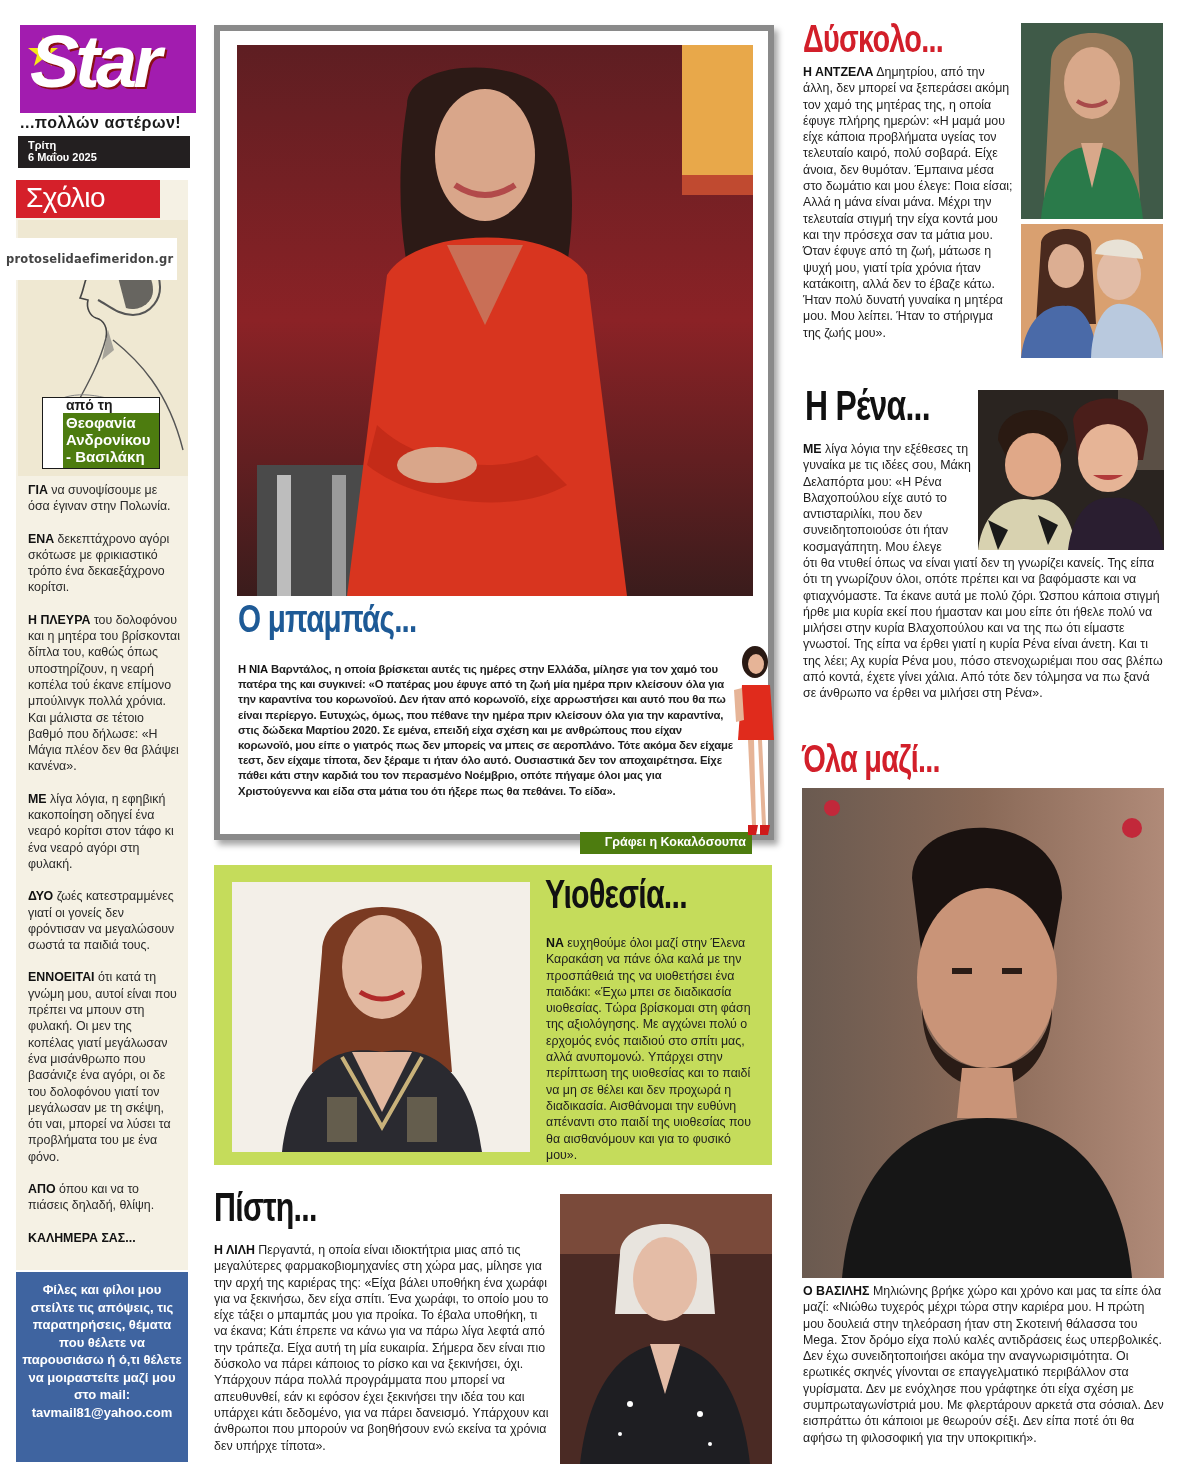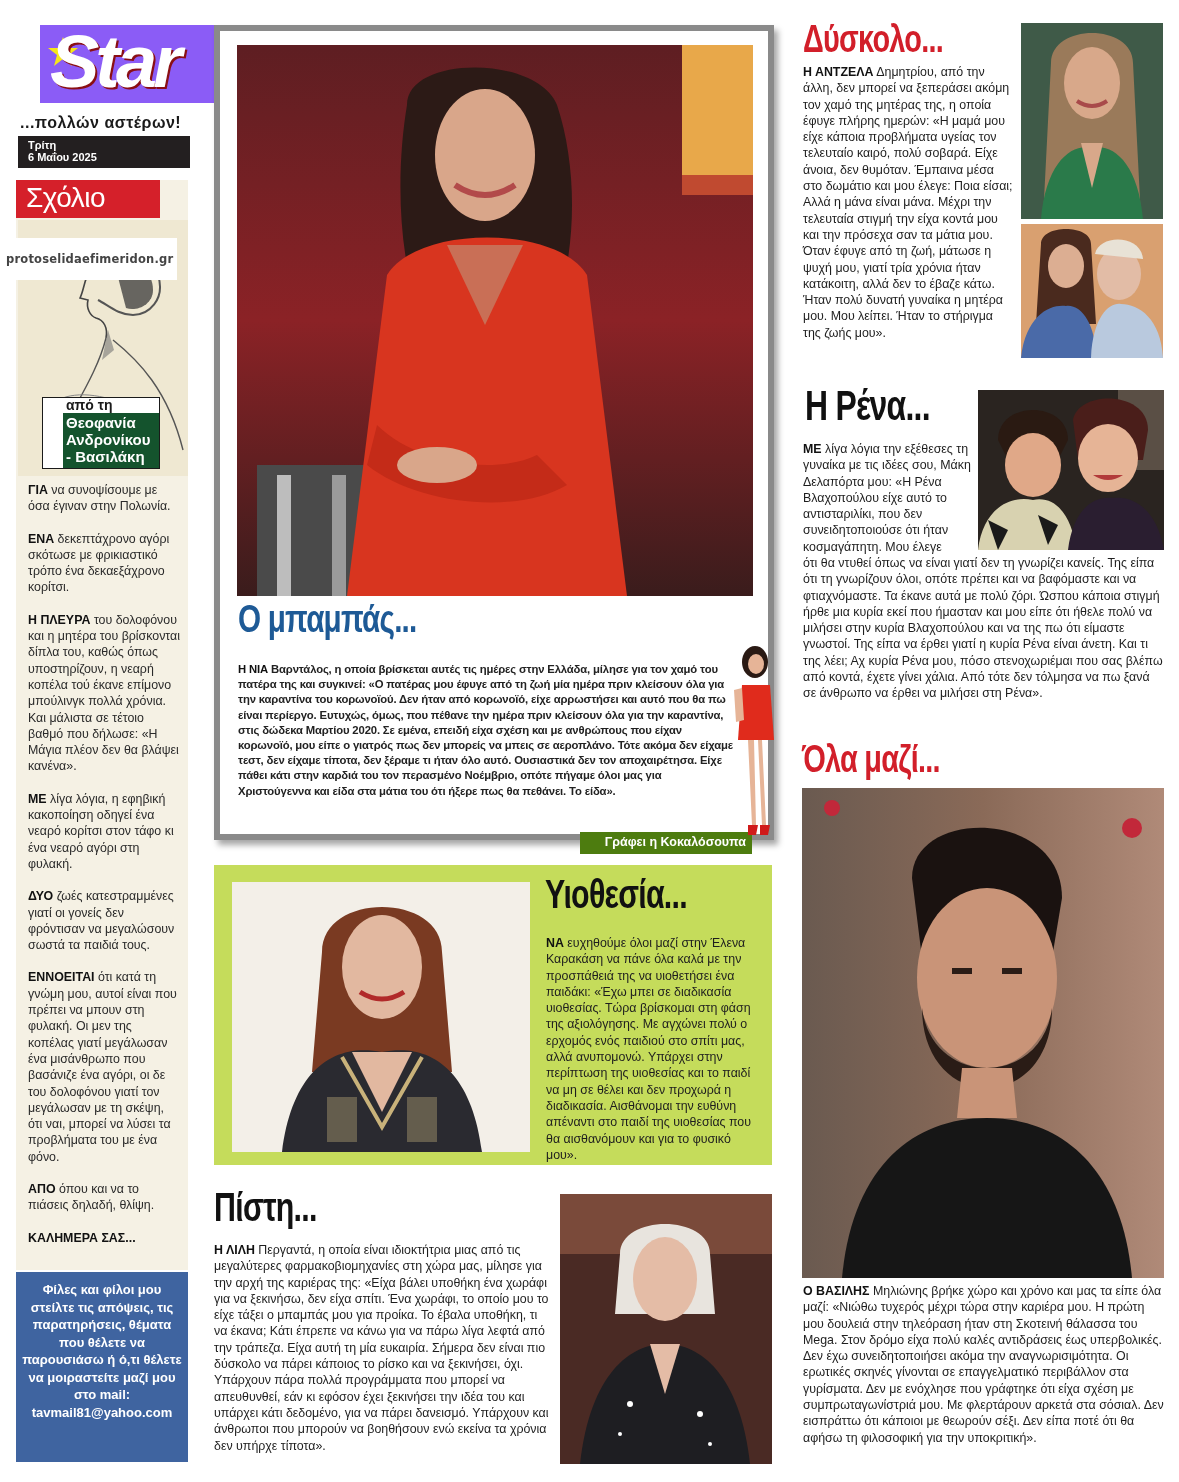--- a/index.html
+++ b/index.html
@@ -2,32 +2,32 @@
 <html><head>
 <meta charset="utf-8">
 <style>
   * { box-sizing: border-box; margin: 0; padding: 0; }
   html, body { width: 1179px; height: 1482px; background: #ffffff; overflow: hidden; }
   body { position: relative; font-family: "Liberation Sans", sans-serif; color: #1a1a1a; }
   .abs { position: absolute; }
   .cond { font-family: "Liberation Sans Narrow", "Liberation Sans", sans-serif; }
 
   
-  #logo { left: 40px; top: 25px; width: 176px; height: 78px; background: #8b5cf6; overflow: hidden; }
+  #logo { left: 20px; top: 25px; width: 176px; height: 88px; background: #a21caf; overflow: hidden; }
   #logo .word { position: absolute; left: 10px; top: -6px; font-size: 74px; font-weight: 900; font-style: italic; color: #fff; letter-spacing: -4px; text-shadow: 2px 2px 0 #8a0f14; }
   #logo .star { position: absolute; left: 6px; top: 10px; width: 34px; height: 34px; }
   #tagline { left: 20px; top: 114px; font-size: 16px; font-weight: 700; letter-spacing: 0.5px; color: #1a1a1a; }
   #datebar { left: 18px; top: 136px; width: 172px; height: 32px; background: #231f20; color: #fff; padding: 3px 10px; font-size: 11px; font-weight: 700; line-height: 12px; }
   #comment-col { left: 16px; top: 180px; width: 172px; height: 1090px; background: #f5f1e4; }
   #comment-head { left: 16px; top: 180px; width: 144px; height: 38px; background: #d5202a; color: #fff; font-size: 28px; font-weight: 400; padding: 2px 10px; letter-spacing: -0.5px; }
   #sketch { left: 18px; top: 220px; width: 170px; height: 256px; }
   #watermark { left: 2px; top: 238px; background: #fff; color: #444; font-size: 11.5px; font-weight: 700; padding: 14px 4px; letter-spacing: 0.2px; font-family: "DejaVu Sans", sans-serif; }
   #byline { left: 42px; top: 397px; width: 118px; border: 1px solid #1a1a1a; background: #fff; padding-left: 20px; }
   #byline .pre { font-size: 14px; font-weight: 700; padding: 0 3px; line-height: 15px; }
-  #byline .name { background: #14532d; color: #fff; font-size: 15px; font-weight: 700; line-height: 17px; padding: 1px 3px 3px; }
+  #byline .name { background: #4d7c0f; color: #fff; font-size: 15px; font-weight: 700; line-height: 17px; padding: 1px 3px 3px; }
   #comment-body { left: 28px; top: 482px; width: 152px; font-size: 12.4px; line-height: 16.3px; color: #2a2a2a; }
   #comment-body p { margin-bottom: 16px; }
   #comment-body b { color: #111; }
   #mailbox { left: 16px; top: 1272px; width: 172px; height: 190px; background: #3f64a0; color: #fff; text-align: center; font-size: 13px; font-weight: 700; line-height: 17.5px; padding: 9px 6px; }
 
   
   #feature { left: 214px; top: 25px; width: 560px; height: 815px; background: #8a8a8a; box-shadow: 4px 5px 6px rgba(0,0,0,0.35); }
   #feature-inner { left: 220px; top: 31px; width: 548px; height: 803px; background: #fff; }
   #main-photo { left: 237px; top: 45px; width: 516px; height: 551px; overflow: hidden; }
   #feature-title { left: 238px; top: 598px; font-size: 38px; font-weight: 700; color: #1e5a96; letter-spacing: -1px; transform: scaleX(0.78); transform-origin: left top; }

